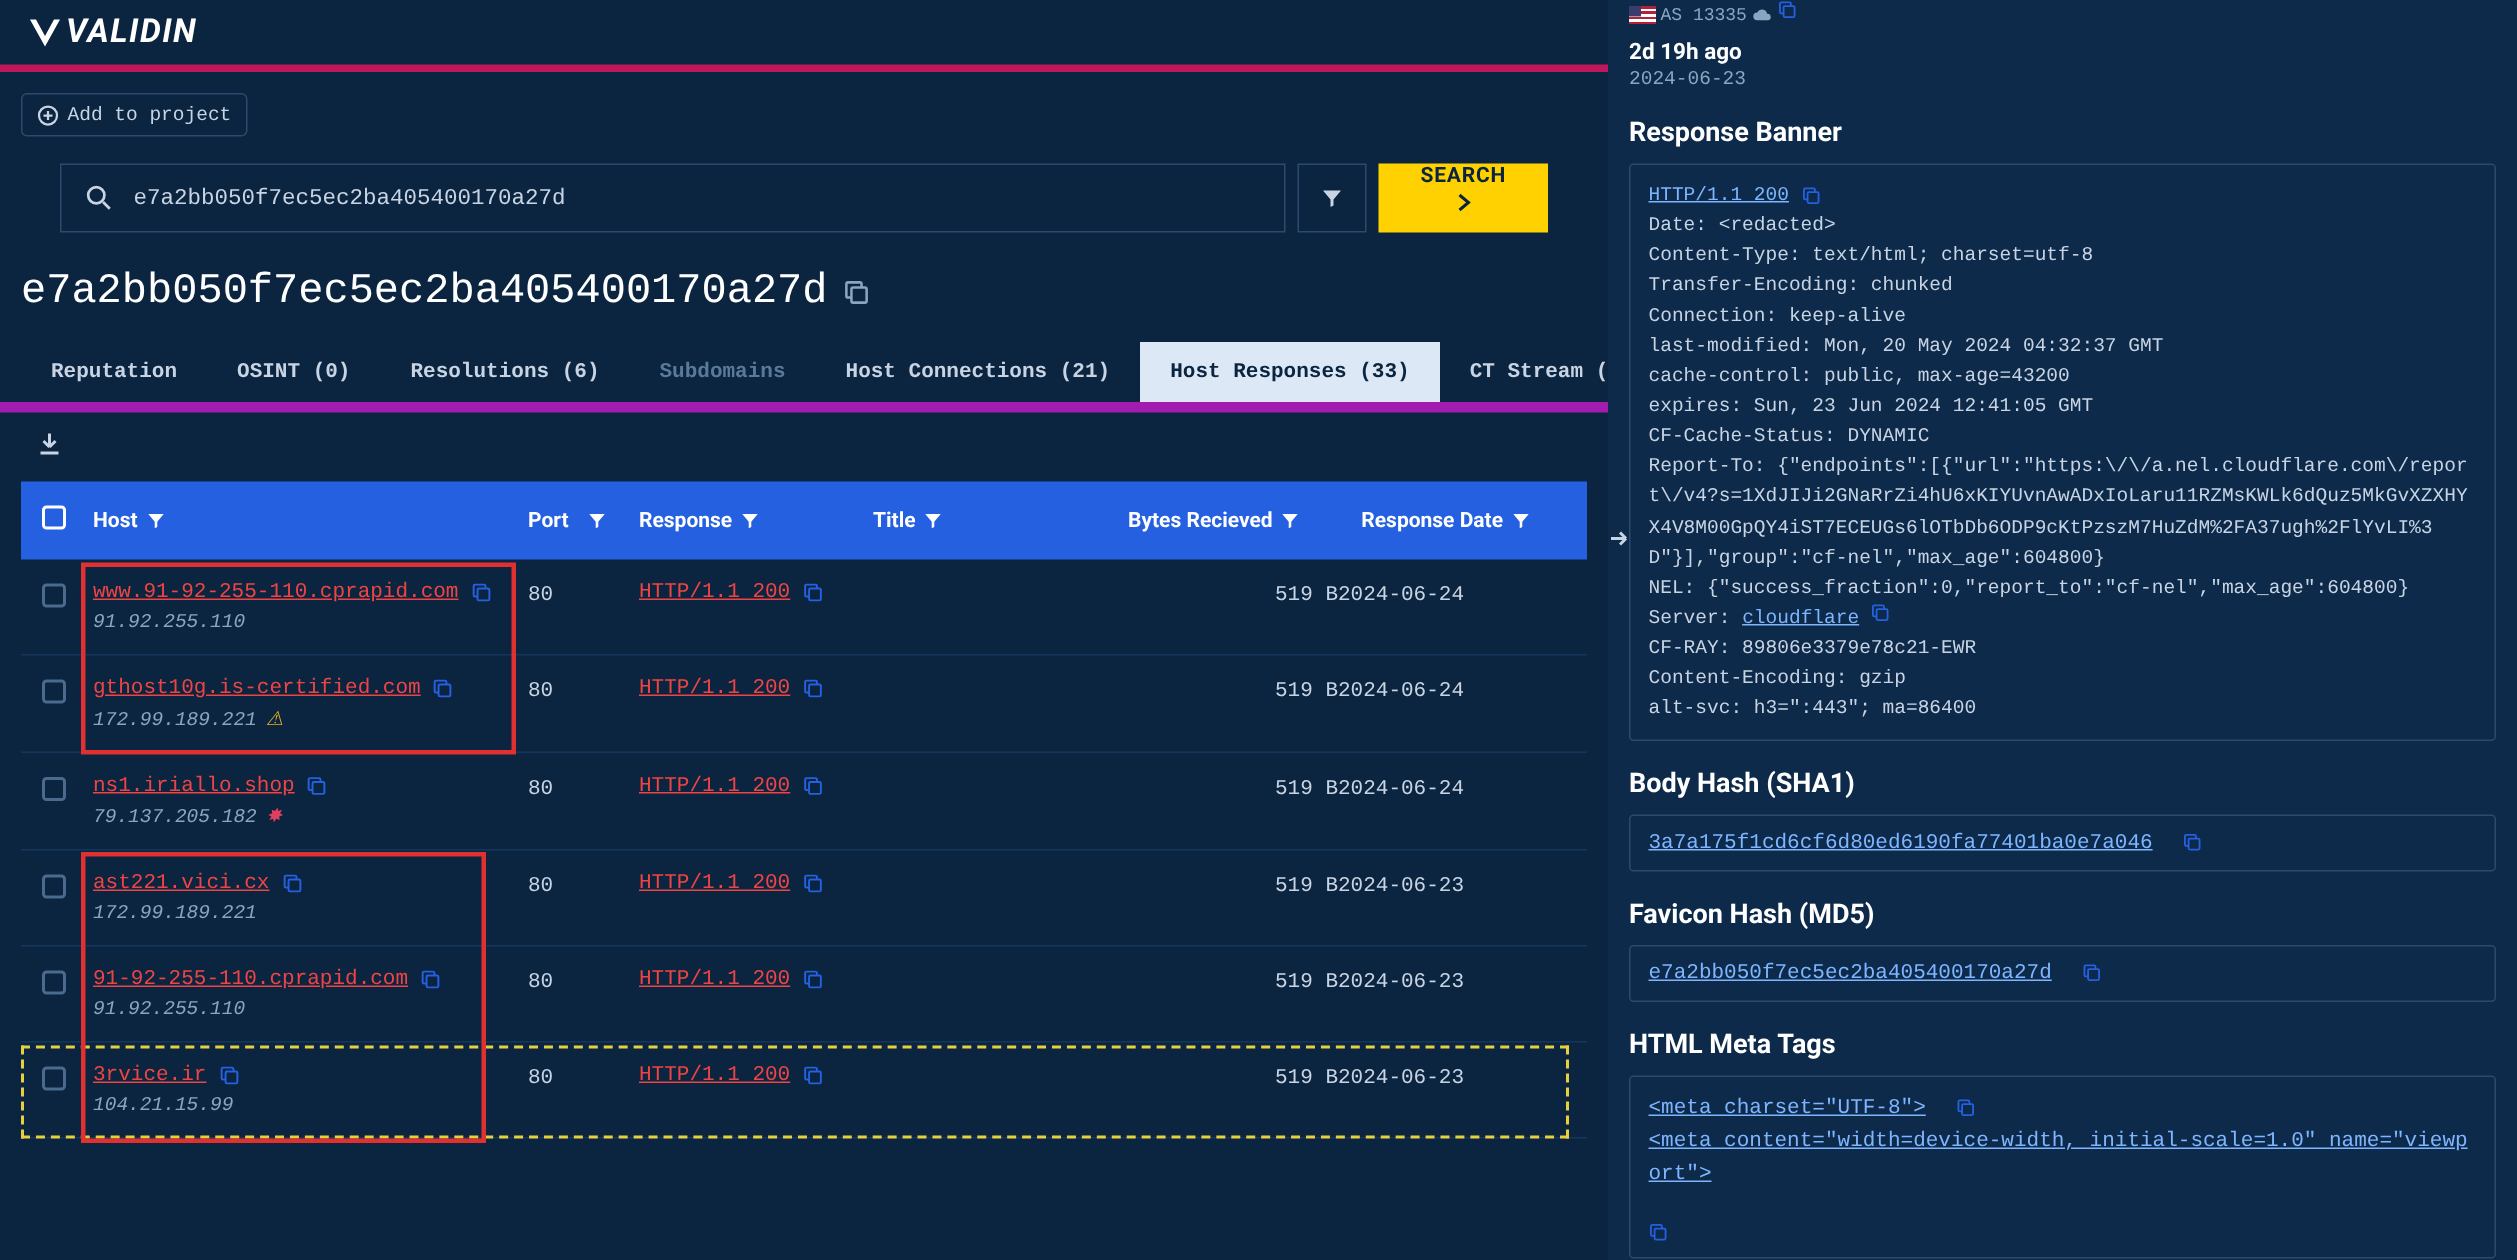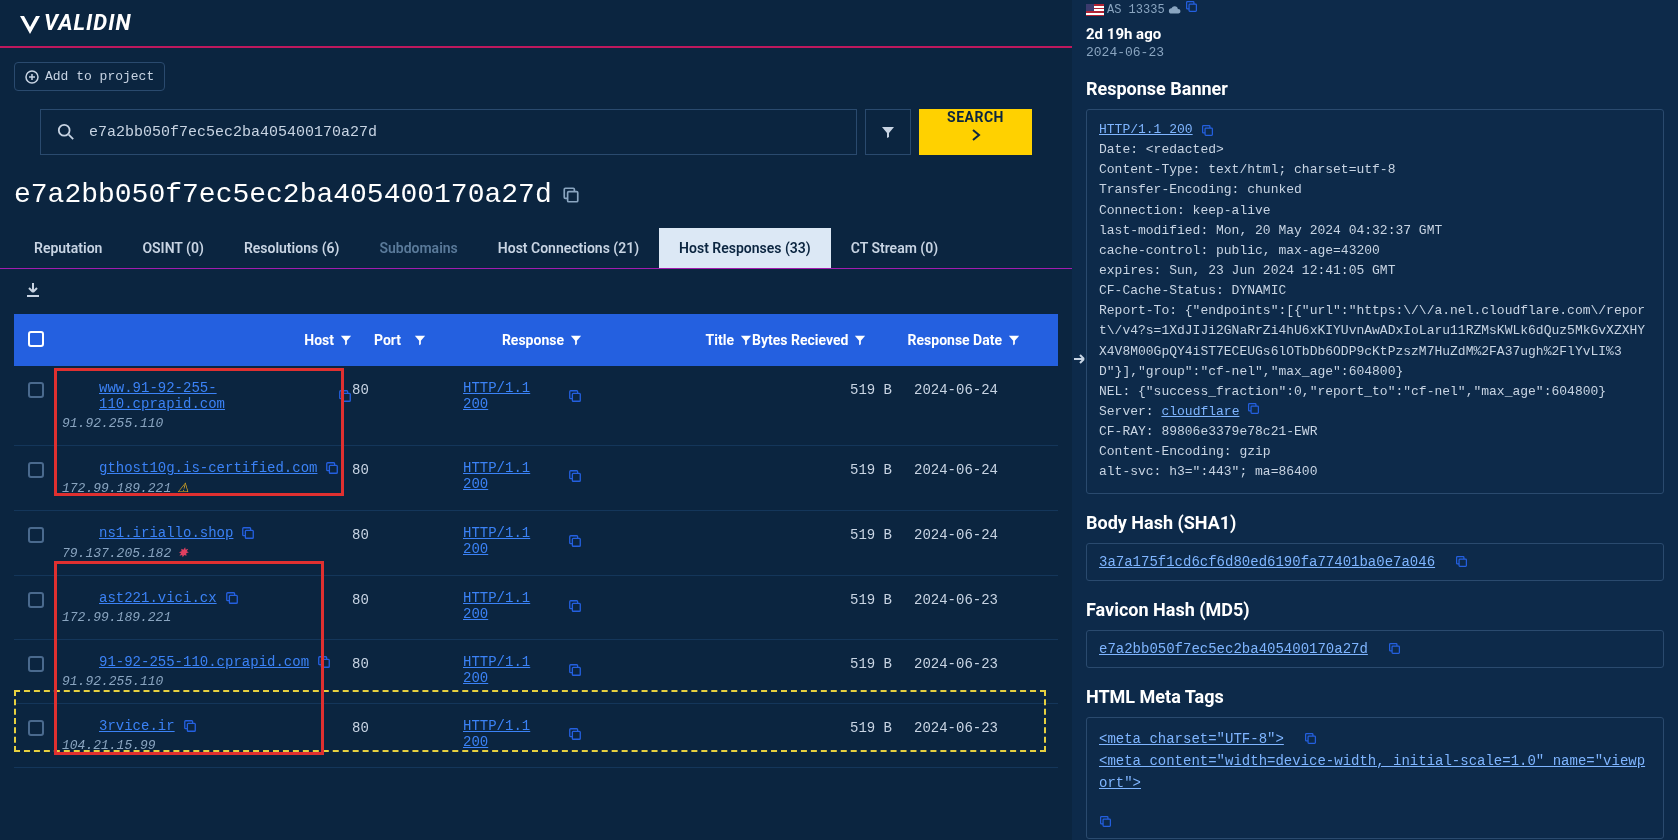--- a/index.html
+++ b/index.html
@@ -2,58 +2,58 @@
 <html><head>
 <meta charset="utf-8">
 <style>
 * { margin:0; padding:0; box-sizing:border-box; }
 body { font-family:-apple-system,BlinkMacSystemFont,'Segoe UI',Roboto,sans-serif; background:#0b2540; color:#c8d4e3; font-size:14px; }
 .mono { font-family:'Courier New',Consolas,monospace; }
 .app { display:flex; height:840px; }
 .main { flex:0 0 1072px; background:#0b2540; overflow:hidden; }
 .side { flex:1; background:#0d2a4a; overflow:hidden; padding:0 14px; position:relative; }
 
-.logo-row { height:48px; display:flex; align-items:center; padding:0 18px; border-bottom:2px solid #be185d; }
+.logo-row { height:48px; display:flex; align-items:center; padding:0 18px; border-bottom:5px solid #be185d; }
 .logo { font-weight:700; font-style:italic; color:#fff; font-size:22px; letter-spacing:1px; }
 .logo svg { vertical-align:middle; margin-right:2px; }
 
 .addproj { margin:14px 14px 0; display:inline-flex; align-items:center; gap:6px; border:1px solid #2a4a6e; border-radius:4px; padding:6px 10px; color:#c8d4e3; cursor:pointer; }
 .addproj .mono { font-size:13px; }
 
 .searchbar { margin:18px 40px 0; display:flex; gap:8px; align-items:stretch; height:46px; }
 .searchfield { flex:1; display:flex; align-items:center; border:1px solid #2a4a6e; background:#0b2540; padding:0 16px; gap:14px; }
 .searchfield svg { flex-shrink:0; }
 .searchfield .txt { color:#c8d4e3; font-size:15px; }
 .filterbtn { width:46px; border:1px solid #2a4a6e; background:#0b2540; display:flex; align-items:center; justify-content:center; cursor:pointer; }
 .searchbtn { background:#ffd100; color:#0b2540; font-weight:700; padding:0 28px; display:flex; align-items:center; gap:4px; cursor:pointer; letter-spacing:.5px;flex-direction:column; }
 
 .h1 { color:#fff; font-size:28px; padding:24px 14px 18px; display:flex; align-items:center; gap:10px; }
 
-.tabs { display:flex; border-bottom:1px solid #a21caf; padding:0 14px; }
+.tabs { display:flex; border-bottom:7px solid #a21caf; padding:0 14px;font-family:Liberation Mono, monospace; }
 .tab { padding:12px 20px; color:#c8d4e3; font-weight:600; cursor:pointer; white-space:nowrap; }
 .tab.dim { color:#5a7a9a; }
 .tab.active { background:#dce8f5; color:#0b2540; }
 
 .dlrow { padding:12px 24px; }
 .dlrow svg { cursor:pointer; }
 
 .tablewrap { margin:0 14px; }
 .thead { background:#2460e0; color:#fff; display:flex; align-items:center; height:52px; padding:0 14px; font-weight:700; }
-.th { display:flex; align-items:center; gap:6px;justify-content:flex-end; }
+.th { display:flex; align-items:center; gap:6px; }
 .c-chk { width:34px; }
 .c-host { flex:0 0 290px; }
 .c-port { flex:0 0 74px;gap:13px; }
 .c-resp { flex:0 0 156px; }
 .c-title { flex:0 0 170px; }
 .c-bytes { flex:0 0 140px; text-align:right; justify-content:flex-start; }
-.c-date { flex:0 0 128px; text-align:center; justify-content:flex-end; }
+.c-date { flex:0 0 128px; text-align:left; justify-content:flex-end; }
 
 .row { display:flex; align-items:flex-start; padding:14px; border-bottom:1px solid #14365a; position:relative; }
 .row .c-chk, .row .c-port, .row .c-bytes, .row .c-date { padding-top:2px; }
-.row .link { color:#3b82f6; text-decoration:underline; cursor:pointer;margin-left:37px; }
+.row .link { color:#ef4444; text-decoration:underline; cursor:pointer; }
 .row .ip { color:#8aa5c0; font-style:italic; font-size:13px; margin-top:4px; display:flex; align-items:center; gap:6px; }
 .hostcell { display:flex; flex-direction:column; align-items:flex-start; }
 .hostline, .respline { display:flex; align-items:center; gap:8px; }
 
 .redbox { position:absolute; border:3px solid #e03030; pointer-events:none; z-index:5; }
 .dashbox { position:absolute; border:2px dashed #e6d040; pointer-events:none; z-index:4; }
 
 .chk { width:16px; height:16px; border:2px solid #4a6a8e; border-radius:3px; display:inline-block; cursor:pointer; }
 .chk.hdr { border-color:#fff; }
 

